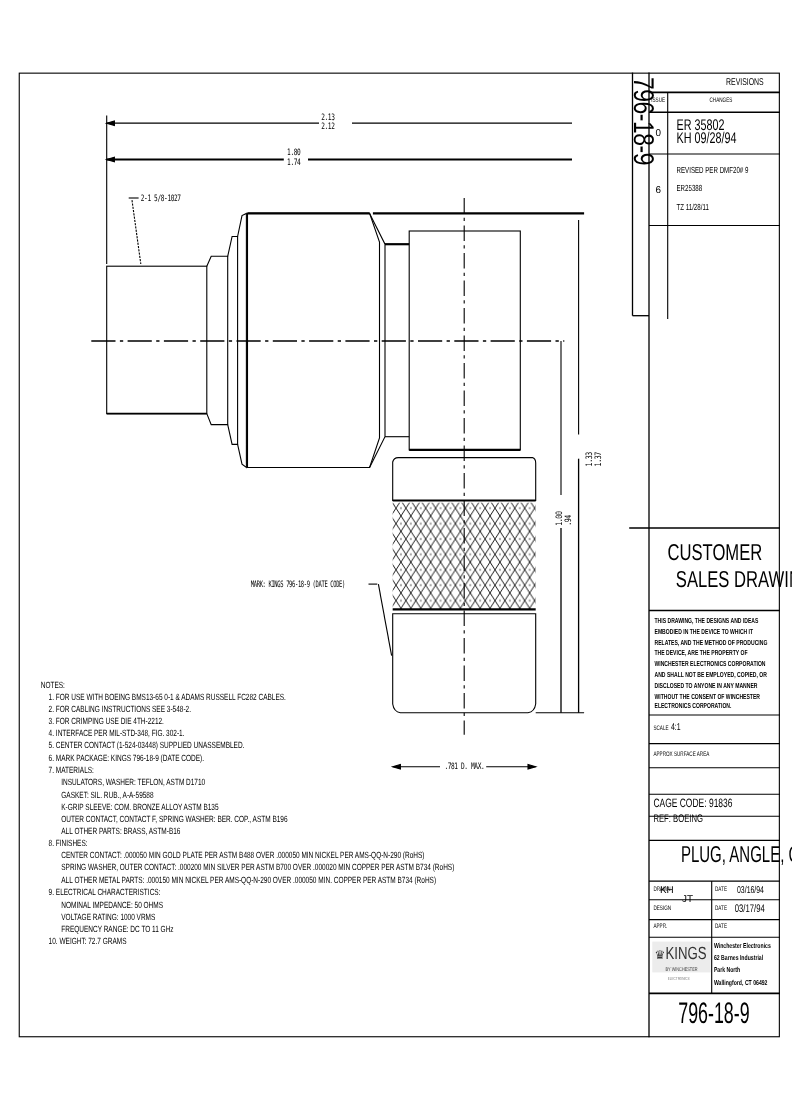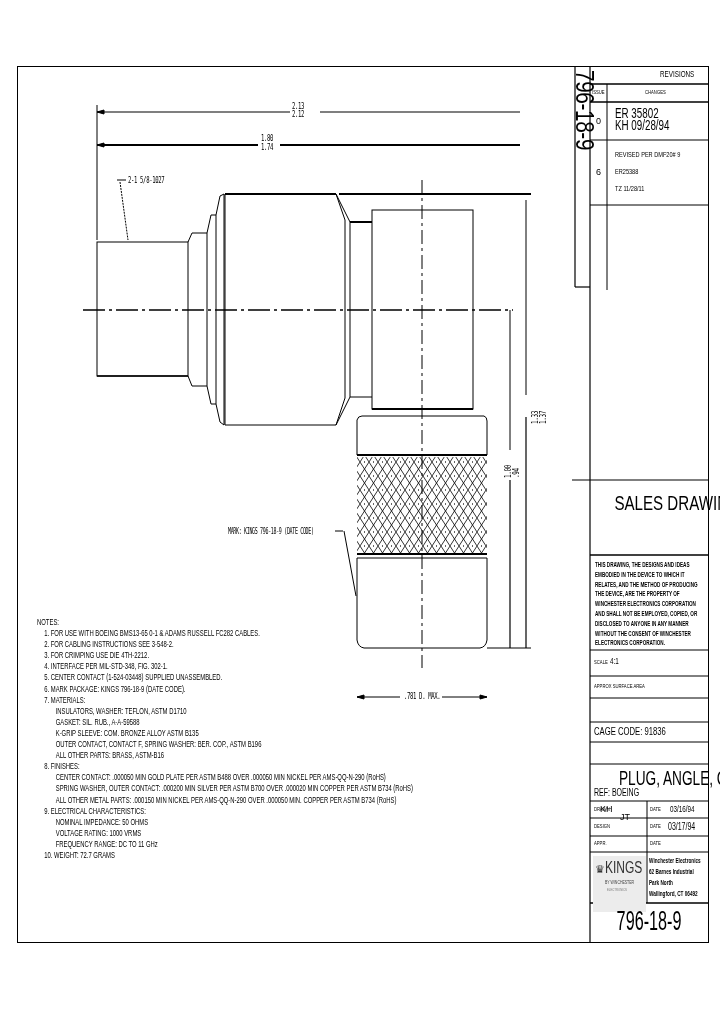--- a/index.html
+++ b/index.html
@@ -164,47 +164,48 @@
   <div class="narrow" style="margin-top:-11px">KH 09/28/94</div>
 </div>
 <div class="cell" style="left:596px;top:167px;font-size:9px;">6</div>
 <div class="cell" style="left:615px;top:146px;font-size:8px;line-height:17px;">
   <div class="narrow">REVISED PER DMF20# 9</div><br>
   <div class="narrow" style="margin-top:-17px">ER25388</div><br>
   <div class="narrow" style="margin-top:-17px">TZ 11/28/11</div>
 </div>
 
 <div class="cell" style="left:590px;top:490px;width:119px;text-align:center;font-size:21px;line-height:25px;">
+  <div><span class="narrow" style="transform:scaleX(0.72);transform-origin:center top">CUSTOMER</span></div>
   <div><span class="narrow" style="transform:scaleX(0.72);transform-origin:center top">SALES DRAWING</span></div>
 </div>
 <div class="cell" style="left:595px;top:560px;width:160px;white-space:normal;font-size:6.6px;line-height:9.8px;font-weight:bold;transform:scaleX(0.7);transform-origin:left top;">THIS DRAWING, THE DESIGNS AND IDEAS EMBODIED IN THE DEVICE TO WHICH IT RELATES, AND THE METHOD OF PRODUCING THE DEVICE, ARE THE PROPERTY OF WINCHESTER ELECTRONICS CORPORATION AND SHALL NOT BE EMPLOYED, COPIED, OR DISCLOSED TO ANYONE IN ANY MANNER WITHOUT THE CONSENT OF WINCHESTER ELECTRONICS CORPORATION.</div>
 
 <div class="cell" style="left:594px;top:656px;font-size:9px;">
   <span class="narrow" style="font-size:6px">SCALE</span>
   <span class="narrow" style="margin-left:-6px">4:1</span>
 </div>
 <div class="cell" style="left:594px;top:683px;font-size:6px;"><span class="narrow">APPROX SURFACE AREA</span></div>
 <div class="cell" style="left:594px;top:725px;font-size:11px;"><span class="narrow">CAGE CODE: 91836</span></div>
-<div class="cell" style="left:594px;top:787px;font-size:10px;"><span class="narrow">REF: BOEING</span></div>
+<div class="cell" style="left:594px;top:739px;font-size:10px;"><span class="narrow">REF: BOEING</span></div>
 <div class="cell" style="left:590px;top:766px;width:119px;text-align:center;font-size:21px;"><span class="narrow" style="transform:scaleX(0.65);transform-origin:center top">PLUG, ANGLE, C</span></div>
 
 <div class="cell" style="left:594px;top:806px;font-size:6px;"><span class="narrow">DRAWN</span></div>
 <div class="cell" style="left:600px;top:804px;font-size:9px;">KH</div>
 <div class="cell" style="left:650px;top:806px;font-size:6px;"><span class="narrow">DATE</span></div>
 <div class="cell" style="left:670px;top:804px;font-size:9px;"><span class="narrow">03/16/94</span></div>
 
 <div class="cell" style="left:594px;top:823px;font-size:6px;"><span class="narrow">DESIGN</span></div>
 <div class="cell" style="left:620px;top:812px;font-size:9px;">JT</div>
 <div class="cell" style="left:650px;top:823px;font-size:6px;"><span class="narrow">DATE</span></div>
 <div class="cell" style="left:668px;top:821px;font-size:10px;"><span class="narrow">03/17/94</span></div>
 
 <div class="cell" style="left:594px;top:840px;font-size:6px;"><span class="narrow">APPR.</span></div>
 <div class="cell" style="left:650px;top:840px;font-size:6px;"><span class="narrow">DATE</span></div>
 
-<div class="cell" style="left:593px;top:856px;width:53px;height:56px;background:#ececec;">
+<div class="cell" style="left:593px;top:856px;width:53px;height:28px;background:#ececec;">
   <div style="position:absolute;left:2px;top:4px;font-size:16px;line-height:16px;color:#333;">
     <span style="font-size:11px;">♛</span><span class="narrow" style="transform:scaleX(0.75)">KINGS</span>
   </div>
   <div style="position:absolute;left:12px;top:23px;font-size:5px;color:#444;"><span class="narrow">BY WINCHESTER</span></div>
   <div style="position:absolute;left:14px;top:31px;font-size:4px;color:#777;"><span class="narrow">ELECTRONICS</span></div>
 </div>
 <div class="cell" style="left:649px;top:855px;font-size:6.5px;line-height:11px;font-weight:bold;transform:scaleX(0.72);transform-origin:left top;">
   <div>Winchester Electronics</div>
   <div>62 Barnes Industrial</div>
   <div>Park North</div>

